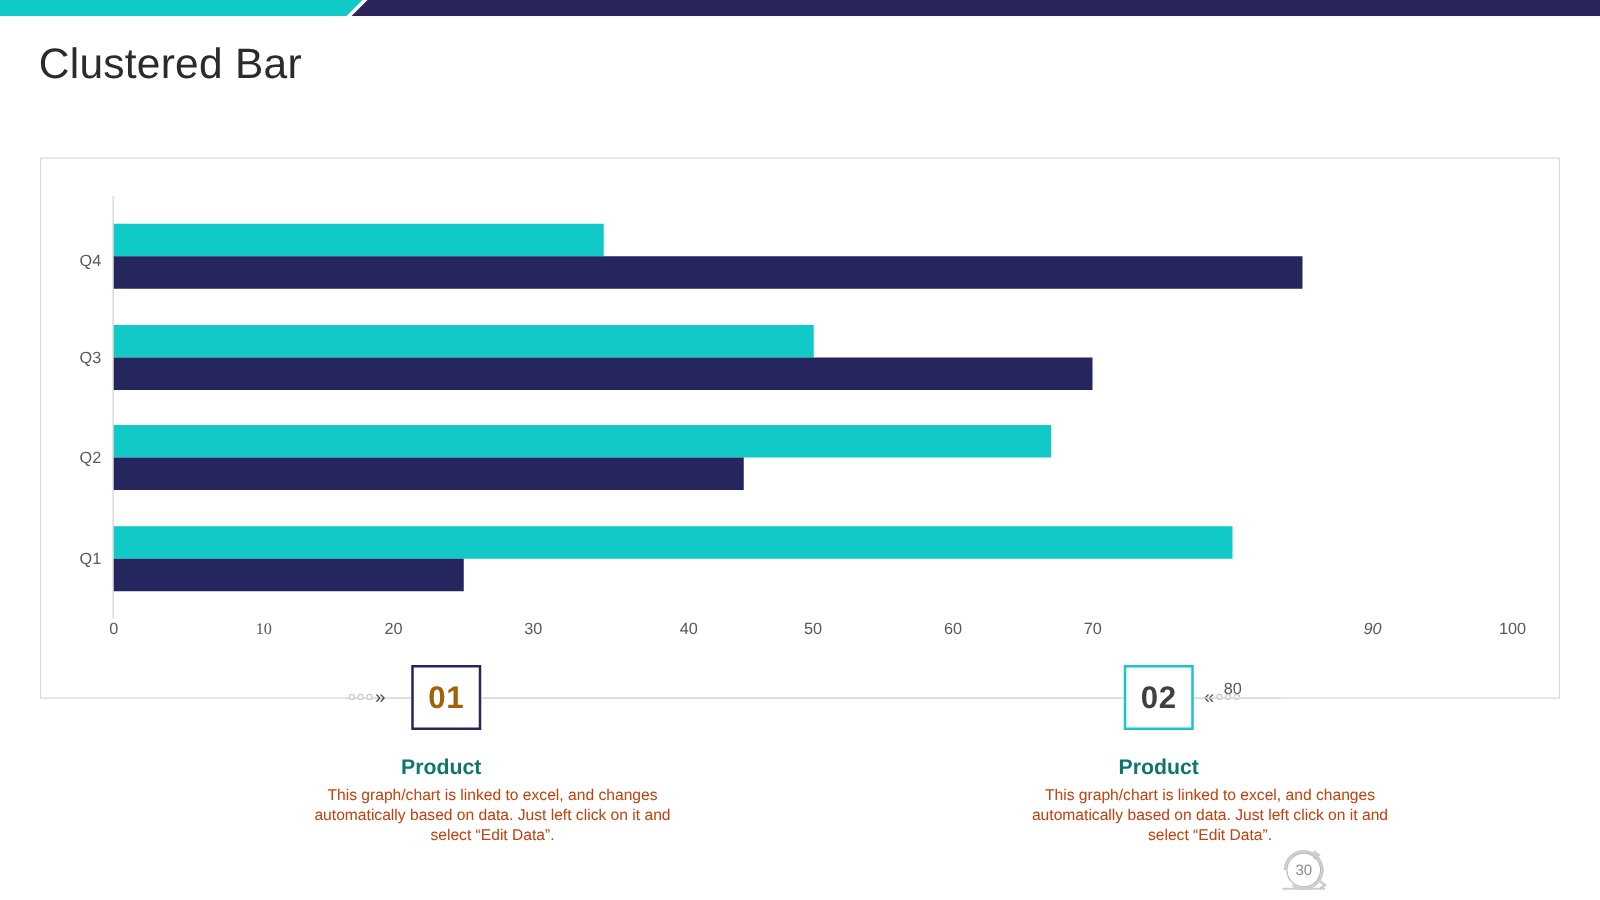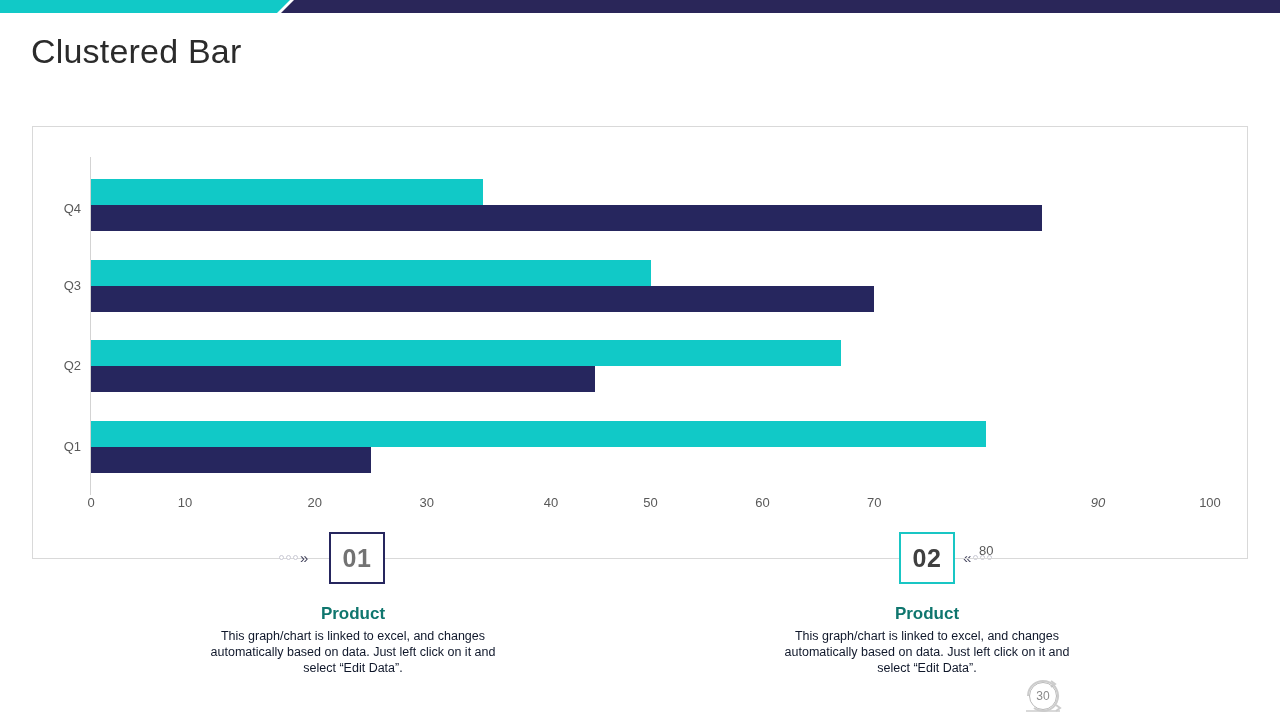--- a/index.html
+++ b/index.html
@@ -59,21 +59,21 @@
     position: absolute; top: 368px; width: 60px; text-align: center;
     font-size: 13px; color: #595959;
   }
 
   
   .marker-box {
     position: absolute; width: 56px; height: 52px;
     background: #fff; display: flex; align-items: center; justify-content: center;
     font-size: 25px; font-weight: bold; letter-spacing: .5px;
   }
-  .marker-box.b1 { left: 329px; top: 532px; border: 2px solid #26265E; color: #737373; }
+  .marker-box.b1 { left: 329px; top: 532px; border: 2px solid #26265E; color: #a16207; }
   .marker-box.b2 { left: 899px; top: 532px; border: 2px solid #19C6C4; color: #404040; }
 
   .rule {
     position: absolute; top: 558px; height: 1px; background: #d9d9d9;
   }
   .rule.r1 { left: 276px; width: 58px; }
   .rule.r2 { left: 385px; width: 515px; }
   .rule.r3 { left: 955px; width: 70px; }
 
   .dots { position: absolute; top: 551px; display: flex; align-items: center; gap: 2px; }
@@ -84,21 +84,21 @@
   .chev { font-size: 15px; color: #46465f; line-height: 13px; }
   .dots.d1 { left: 279px; }
   .dots.d2 { left: 963px; }
 
   .item-title {
     position: absolute; width: 300px; text-align: center;
     font-size: 17px; font-weight: bold; color: #0f766e;
   }
   .item-desc {
     position: absolute; width: 300px; text-align: center;
-    font-size: 12.5px; color: #0f172a; line-height: 16px;
+    font-size: 12.5px; color: #c2410c; line-height: 16px; margin-left: 41px;
   }
 
   
   .page-badge {
     position: absolute; right: 6px; bottom: 4px;
     width: 46px; height: 42px;
   }
   .page-badge .num {
     position: absolute; left: 9px; top: 8px;
     width: 28px; height: 28px; border-radius: 50%;
@@ -128,21 +128,21 @@
         <div class="ylabel" style="top: 151px;">Q3</div>
         <div class="bar teal" style="top: 133px; width: 559.5px;"></div>
         <div class="bar navy" style="top: 159px; width: 783.3px;"></div>
         <div class="ylabel" style="top: 231px;">Q2</div>
         <div class="bar teal" style="top: 213px; width: 749.73px;"></div>
         <div class="bar navy" style="top: 239px; width: 503.55px;"></div>
         <div class="ylabel" style="top: 312px;">Q1</div>
         <div class="bar teal" style="top: 294px; width: 895.2px;"></div>
         <div class="bar navy" style="top: 320px; width: 279.75px;"></div>
         <div class="xlabel" style="left: 28px;">0</div>
-        <div class="xlabel" style="left: 122px;">10</div>
+        <div class="xlabel" style="left: 148px; font-family: Liberation Serif, serif;">10</div>
         <div class="xlabel" style="left: 251.8px;">20</div>
         <div class="xlabel" style="left: 363.7px;">30</div>
         <div class="xlabel" style="left: 488px; text-align: center;">40</div>
         <div class="xlabel" style="left: 587.5px;">50</div>
         <div class="xlabel" style="left: 699.4px;">60</div>
         <div class="xlabel" style="left: 811.3px;">70</div>
         <div class="xlabel" style="left: 923.2px; margin-top: 48px;">80</div>
         <div class="xlabel" style="left: 1035.1px; font-style: italic;">90</div>
         <div class="xlabel" style="left: 1147px;">100</div>
       </div>

